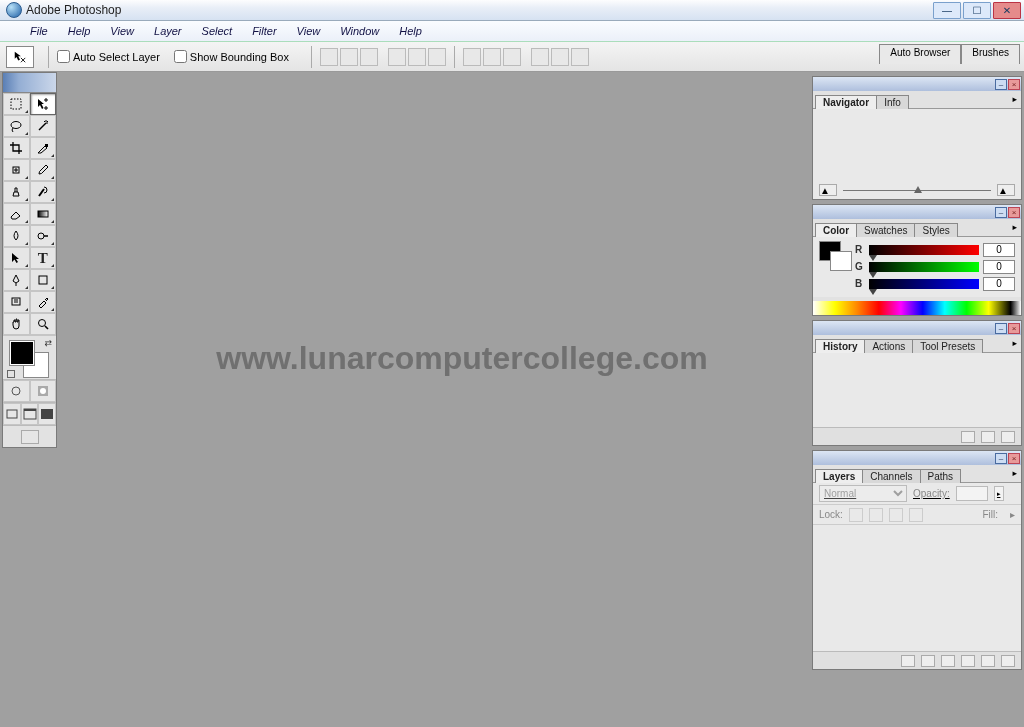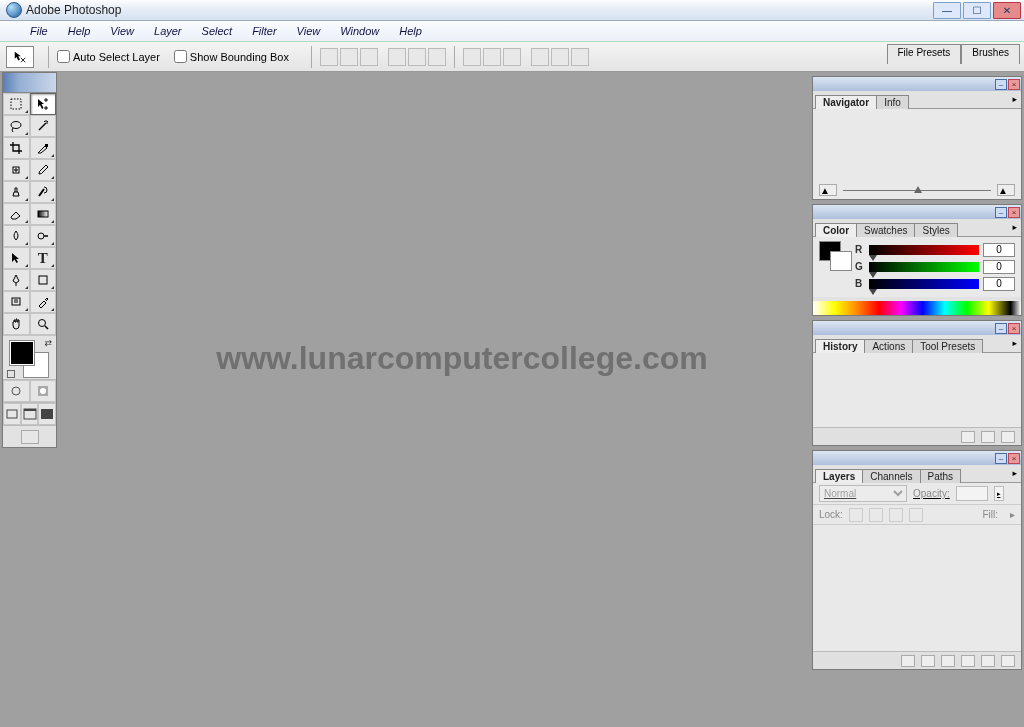--- a/index.html
+++ b/index.html
@@ -154,21 +154,21 @@
   <div class="alignbtns">
     <div class="b"></div>
     <div class="b"></div>
     <div class="b"></div>
     <div style="width:6px"></div>
     <div class="b"></div>
     <div class="b"></div>
     <div class="b"></div>
   </div>
   <div class="opttabs">
-    <div class="opttab">File Presets</div>
+    <div class="opttab">Auto Browser</div>
     <div class="opttab">Brushes</div>
   </div>
 </div>
 
 <div class="toolbox">
   <div class="toolbox-head"></div>
   <div class="toolgrid">
     <div class="tool">
         <svg viewBox="0 0 14 14">
           <rect x="2" y="2" width="10" height="10" fill="none" stroke="#000" stroke-dasharray="1.5"></rect>

